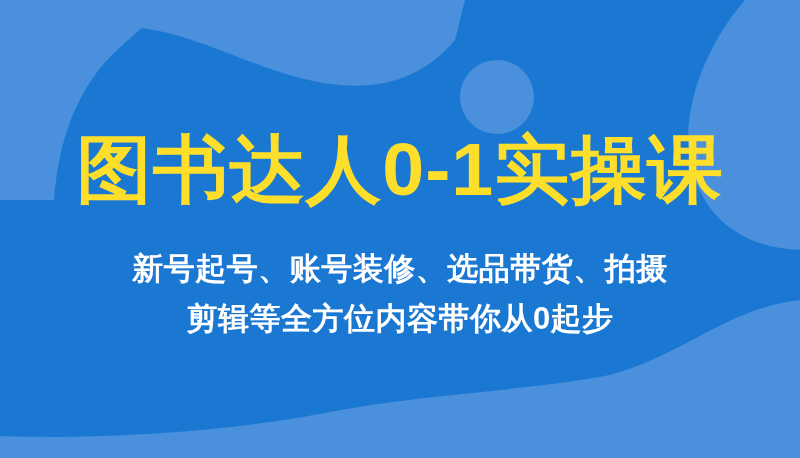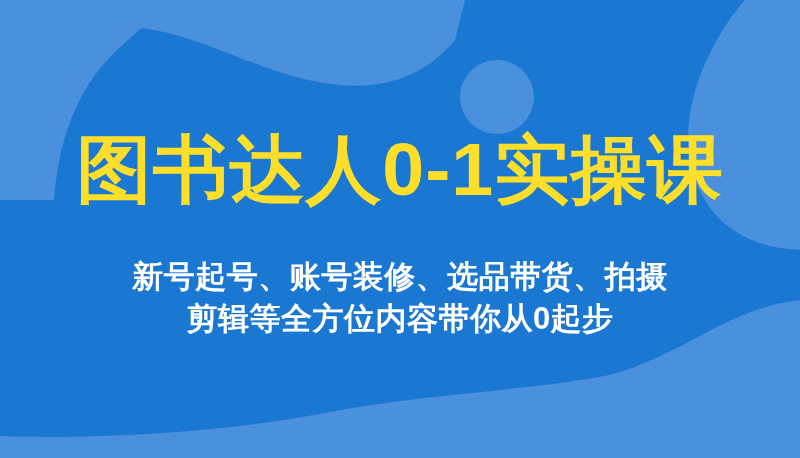--- a/index.html
+++ b/index.html
@@ -49,21 +49,21 @@
     width: 800px;
     text-align: center;
     color: #ffffff;
     font-weight: 700;
     font-size: 31px;
     line-height: 42px;
     letter-spacing: 0.5px;
     white-space: nowrap;
   }
   #subtitle-line-1 {
-    top: 256px;
+    top: 248px;
   }
   #subtitle-line-2 {
     top: 298px;
   }
 </style>
 </head>
 <body>
 
 <div id="poster">
 

